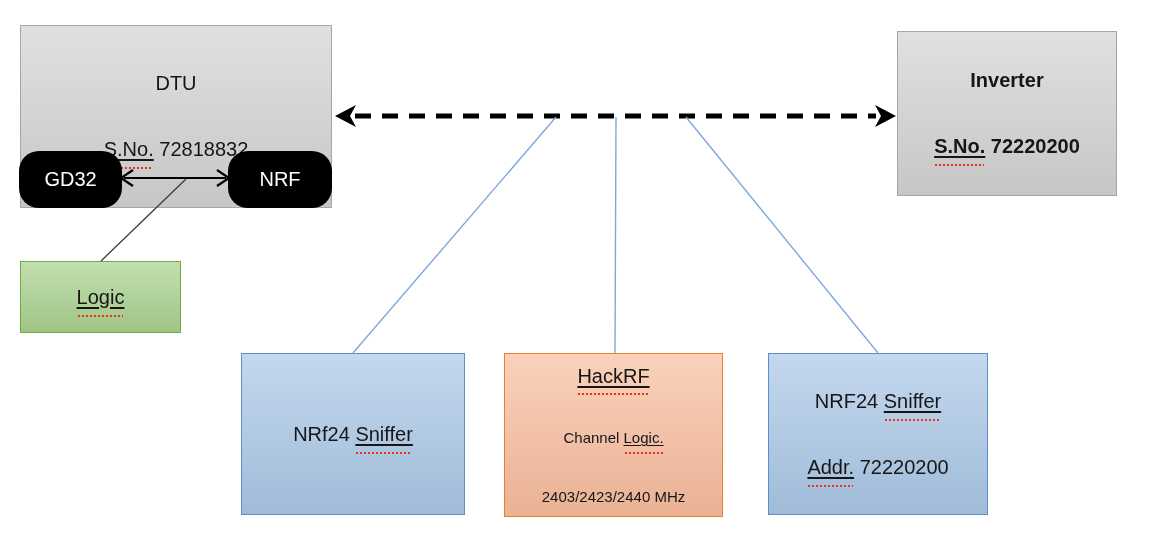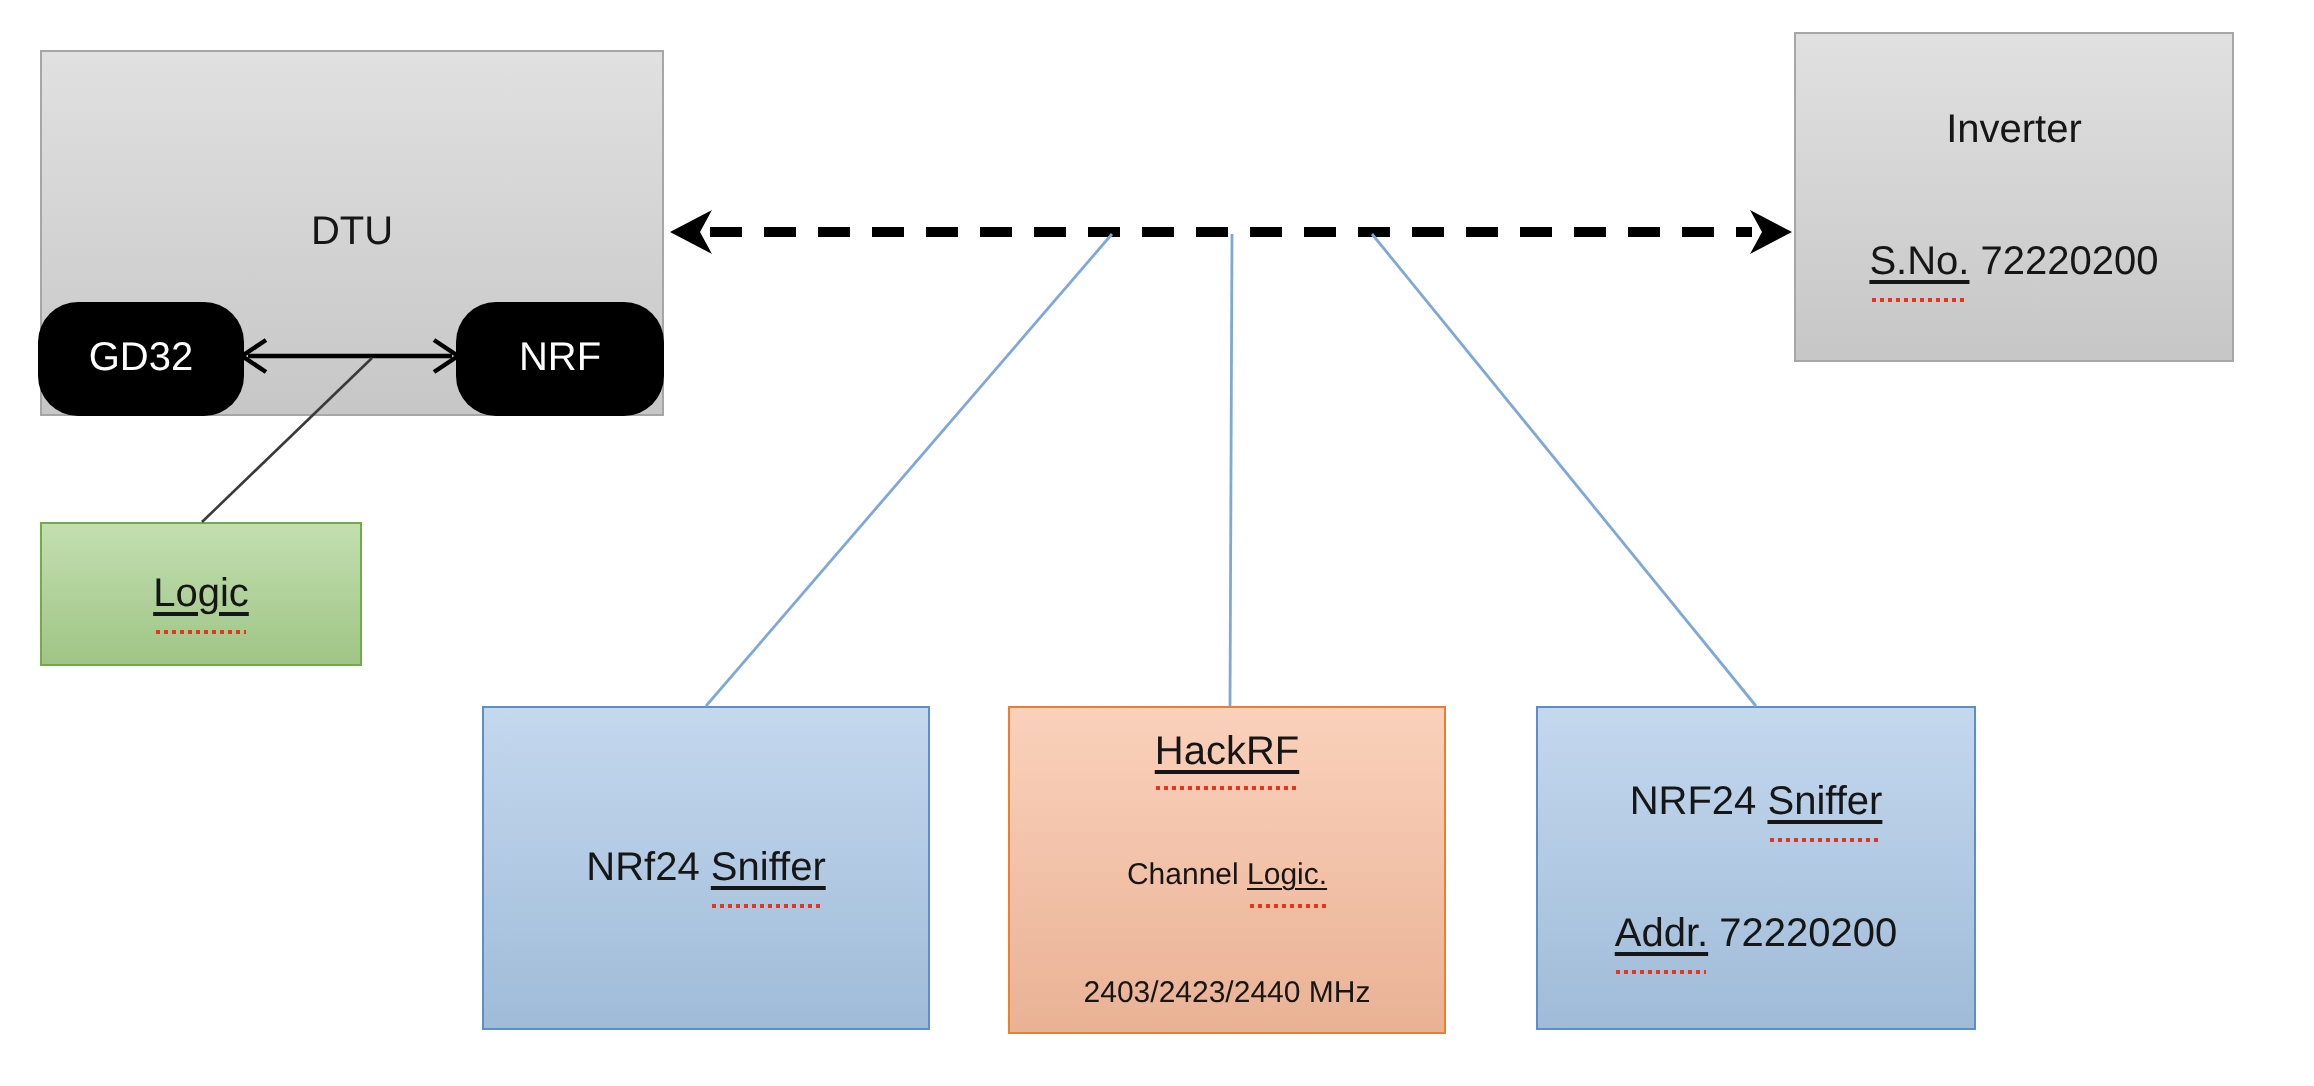--- a/index.html
+++ b/index.html
@@ -26,21 +26,21 @@
   .orange{background-color:var(--orange_fill);border:1.6px solid var(--orange_border);}
   .chip{
     position:absolute;background:var(--black_fill);color:#ffffff;
     display:flex;align-items:center;justify-content:center;
     font-size:20px;box-sizing:border-box;border-radius:20px;
   }
   #dtu     {left:20px; top:25px;  width:312px;height:183px;}
   #gd32    {left:19px; top:151px; width:103px;height:57px;}
   #nrfchip {left:228px;top:151px; width:104px;height:57px;}
   #logic   {left:20px; top:261px; width:161px;height:72px;}
-  #inverter{left:897px;top:16px;  width:220px;height:165px;}
+  #inverter{left:897px;top:31px;  width:220px;height:165px;font-weight:bold;}
   #sniffer1{left:241px;top:353px; width:224px;height:162px;}
   #hackrf  {left:504px;top:353px; width:219px;height:164px;}
   #sniffer2{left:768px;top:353px; width:220px;height:162px;}
   .hack-title{font-size:20px;line-height:32px;}
   .hack-sub{font-size:15px;line-height:26px;}
   
   .msp{
     display:inline-block;position:relative;
     text-decoration:underline;
     text-decoration-thickness:1.5px;
@@ -59,20 +59,24 @@
   .connector{stroke:var(--connector_blue);stroke-width:1.4;fill:none;}
 </style>
 </head>
 <body>
 
 <div class="canvas">
 
   <div id="dtu" class="box gray shaded">
     <div>
       <span>DTU</span>
+    </div>
+    <div>
+      <span class="msp">S.No.</span>
+      <span>72818832</span>
     </div>
   </div>
 
   <div id="gd32" class="chip">
     <span>GD32</span>
   </div>
 
   <div id="nrfchip" class="chip">
     <span>NRF</span>
   </div>

